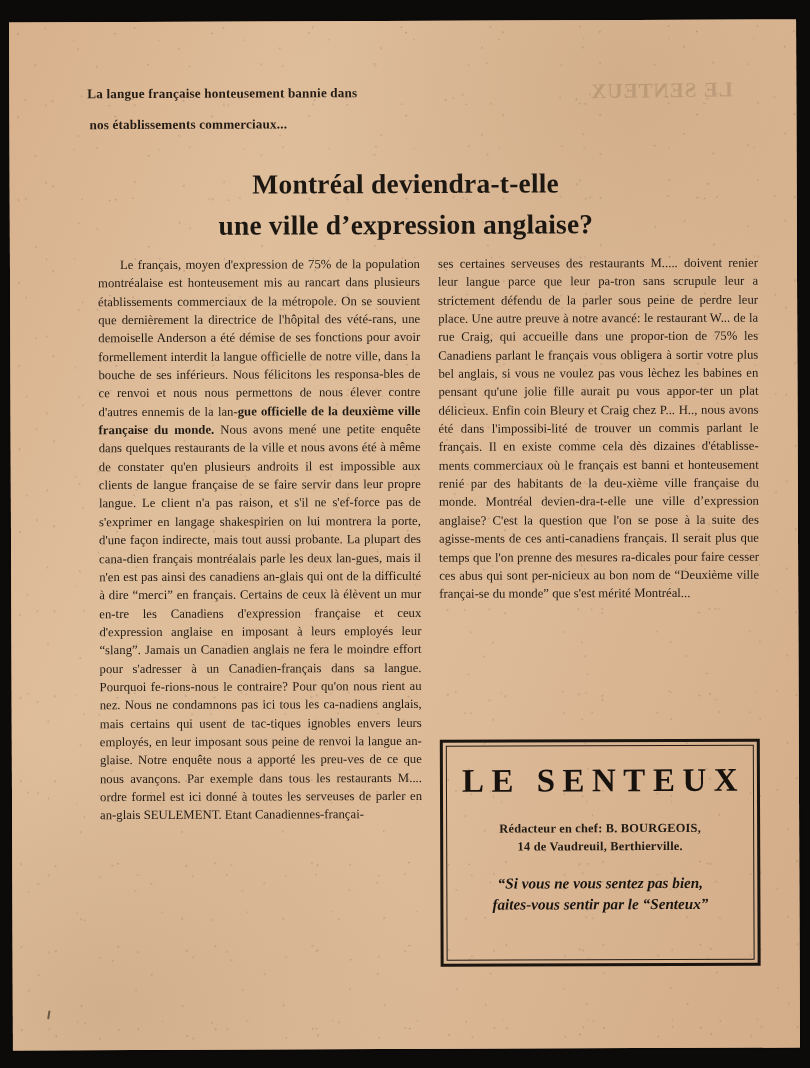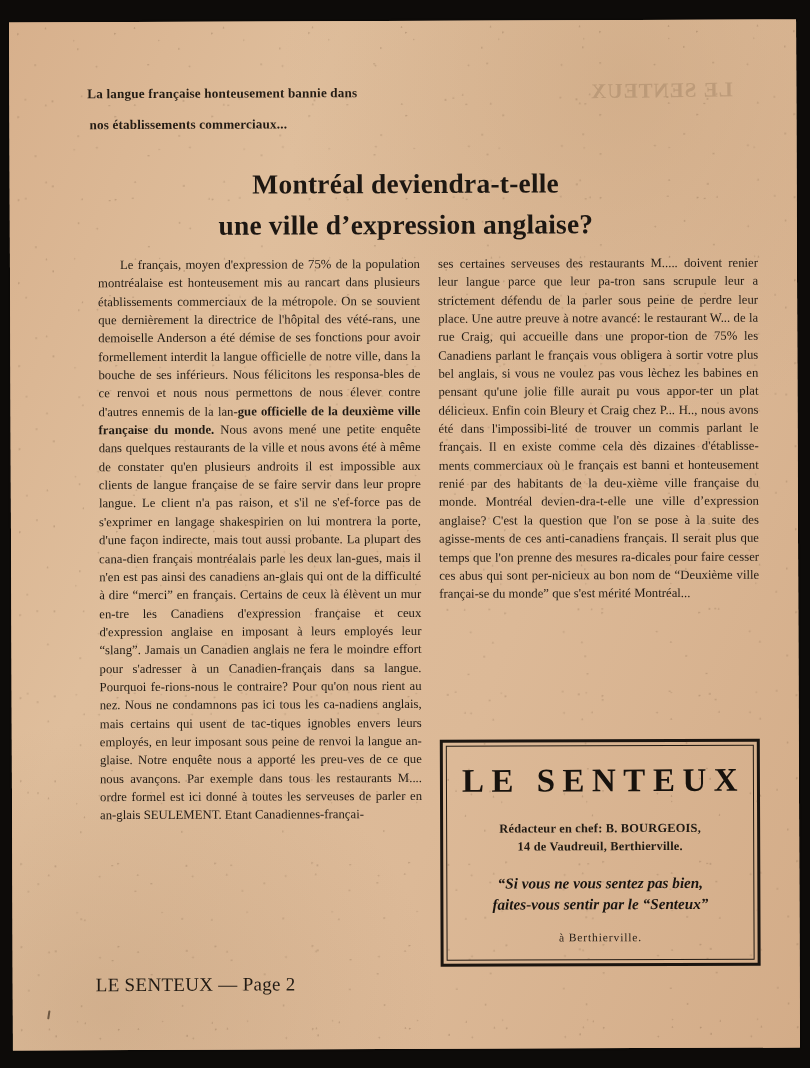--- a/index.html
+++ b/index.html
@@ -257,23 +257,21 @@
           <div class="ad-masthead">LE SENTEUX</div>
           <div class="ad-editor">
             <div>Rédacteur en chef: B. BOURGEOIS,</div>
             <div>14 de Vaudreuil, Berthierville.</div>
           </div>
           <div class="ad-slogan">
             <div>“Si vous ne vous sentez pas bien,</div>
             <div>faites-vous sentir par le “Senteux”</div>
           </div>
           <div class="ad-imprint">
-            <div>à Berthierville.</div>
           </div>
         </div>
       </div>
 
-      <div class="footer">LE SENTEUX — Page 2</div>
       <div class="ink-fleck"></div>
 
     </div>
   </div>
 </div>
 
 </body></html>

